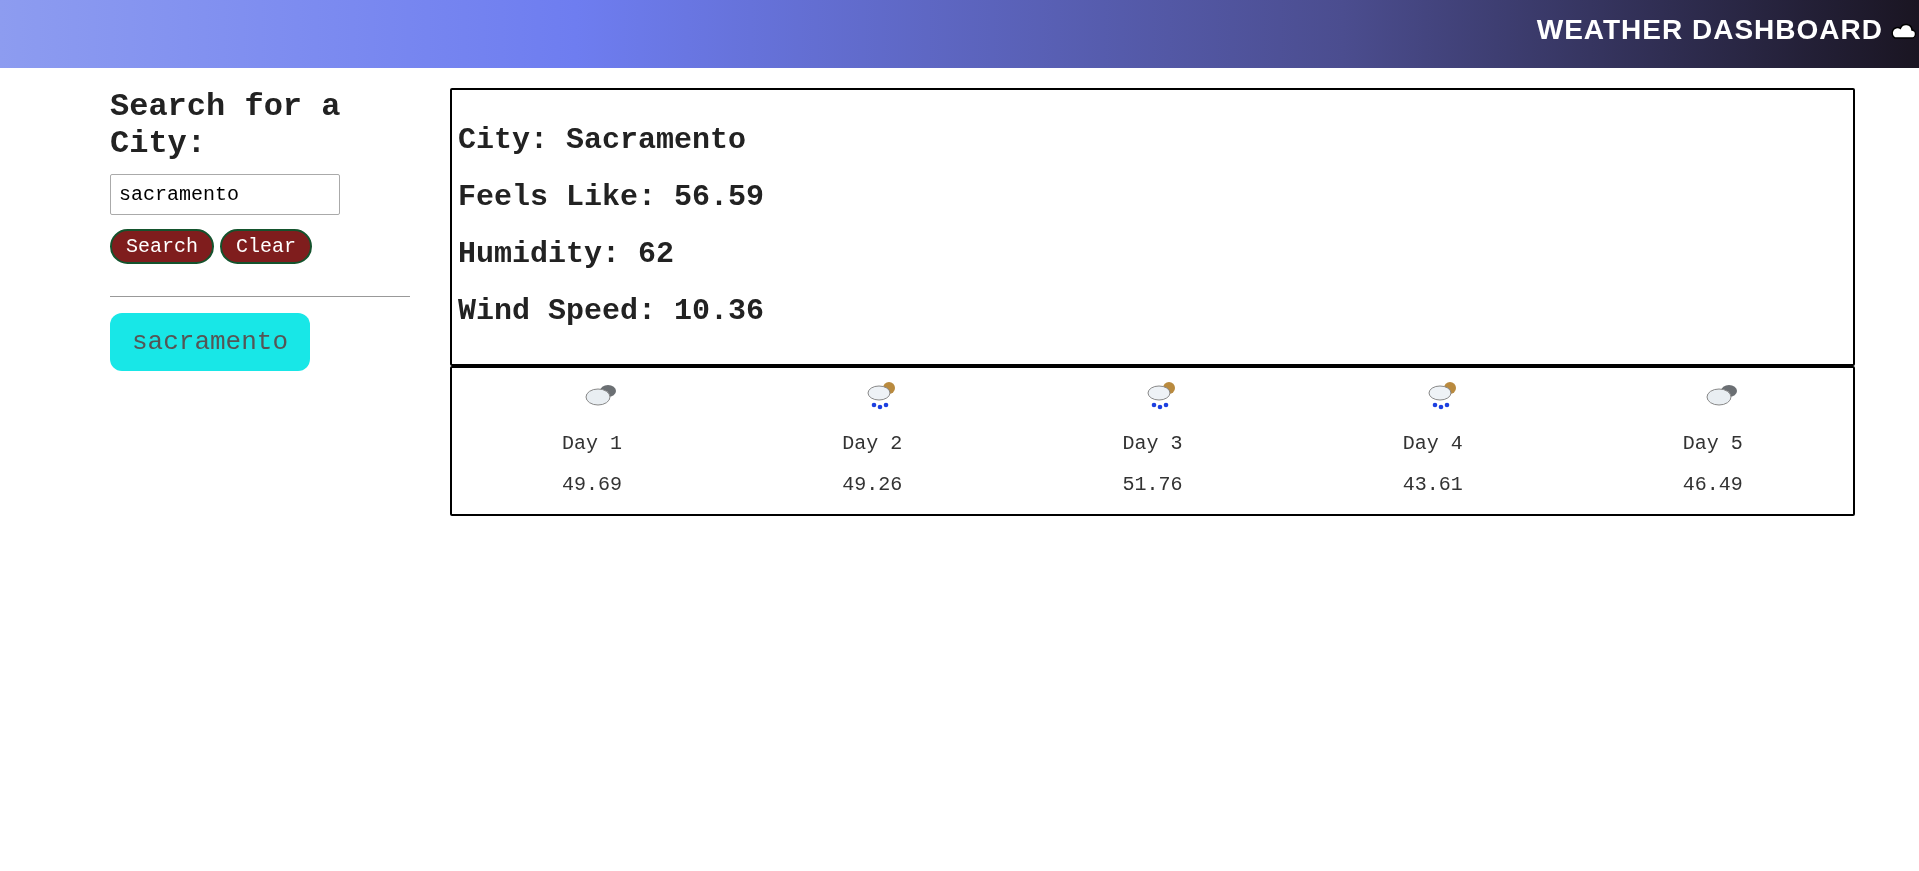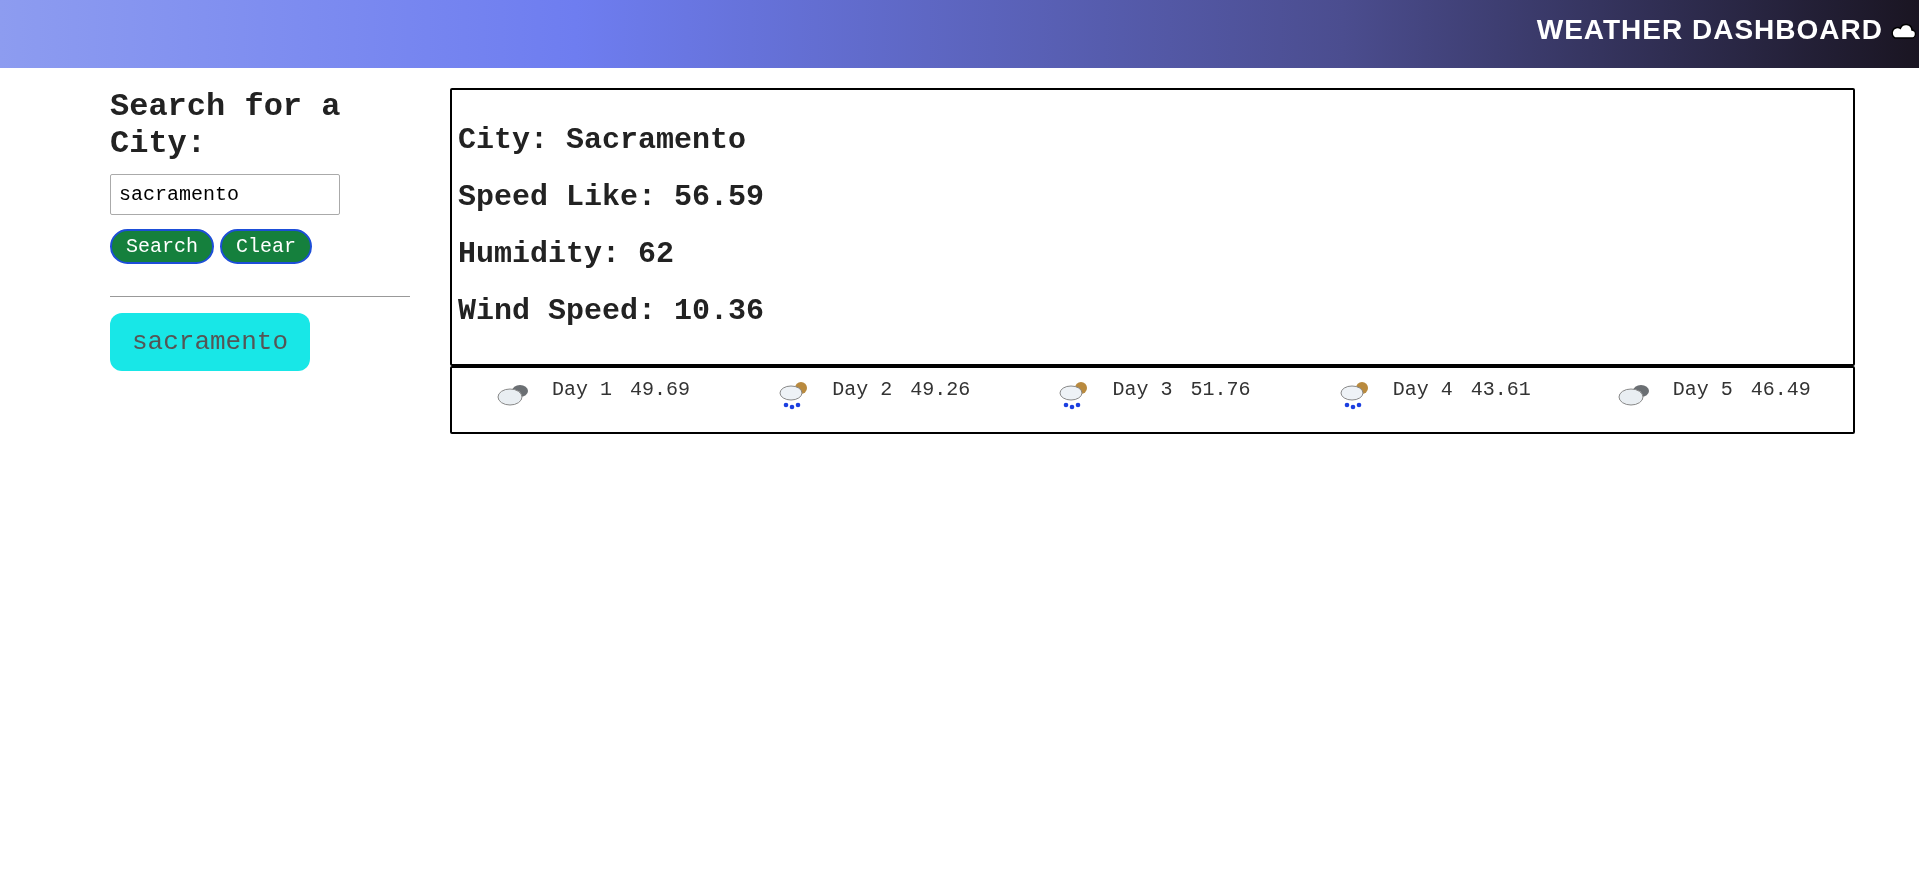--- a/index.html
+++ b/index.html
@@ -38,23 +38,23 @@
       width: 230px;
       padding: 8px 8px;
       font-size: 20px;
       border: 1px solid #aaa;
       border-radius: 2px;
       margin-bottom: 14px;
       font-family: inherit;
     }
     .btn-row { display: flex; gap: 6px; margin-bottom: 32px; }
     .pill-btn {
-      background: #15803d;
+      background: #7f1d1d;
       color: #fff;
-      border: 2px solid #1d4ed8;
+      border: 2px solid #14532d;
       border-radius: 999px;
       padding: 4px 14px;
       font-size: 20px;
       cursor: pointer;
       font-family: inherit;
     }
     .divider {
       border: none;
       border-top: 1px solid #999;
       width: 300px;
@@ -87,22 +87,22 @@
 
     .forecast-card {
       border: 2px solid #000;
       border-radius: 2px;
       display: flex;
       justify-content: space-around;
       padding: 10px 0 18px 0;
     }
     .day-col {
       display: flex;
-      flex-direction: row;
-      align-items: flex-start;
+      flex-direction: column;
+      align-items: flex-end;
       gap: 18px;
       font-size: 20px;
       color: #333;
     }
     .day-icon { font-size: 32px; line-height: 1; height: 36px; display: flex; align-items: center; }
   </style>
 </head>
 <body>
 
 <header>
@@ -133,21 +133,21 @@
       <button class="history-btn">sacramento</button>
     </div>
   </aside>
 
   <main>
     <section class="today-card">
       <div class="line">
         <span>City: </span><span>Sacramento</span>
       </div>
       <div class="line">
-        <span>Speed Like: </span><span>56.59</span>
+        <span>Feels Like: </span><span>56.59</span>
       </div>
       <div class="line">
         <span>Humidity: </span><span>62</span>
       </div>
       <div class="line">
         <span>Wind Speed: </span><span>10.36</span>
       </div>
     </section>
 
     <section class="forecast-card">

